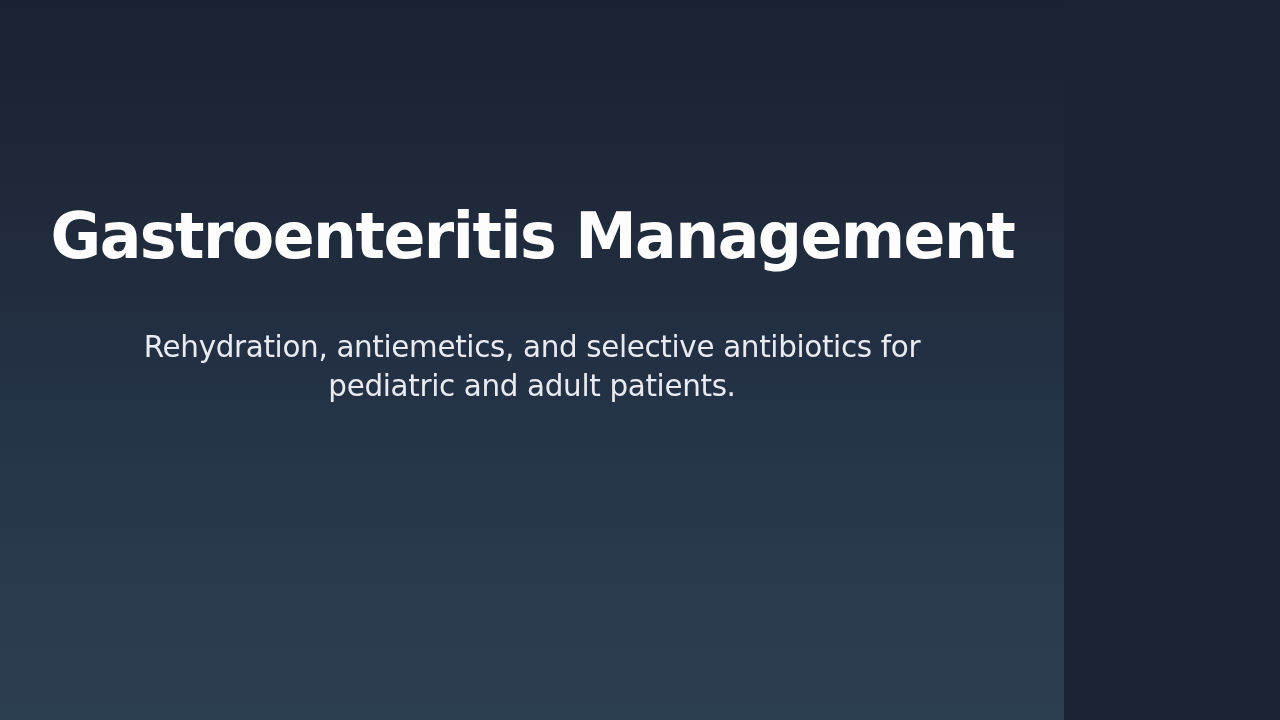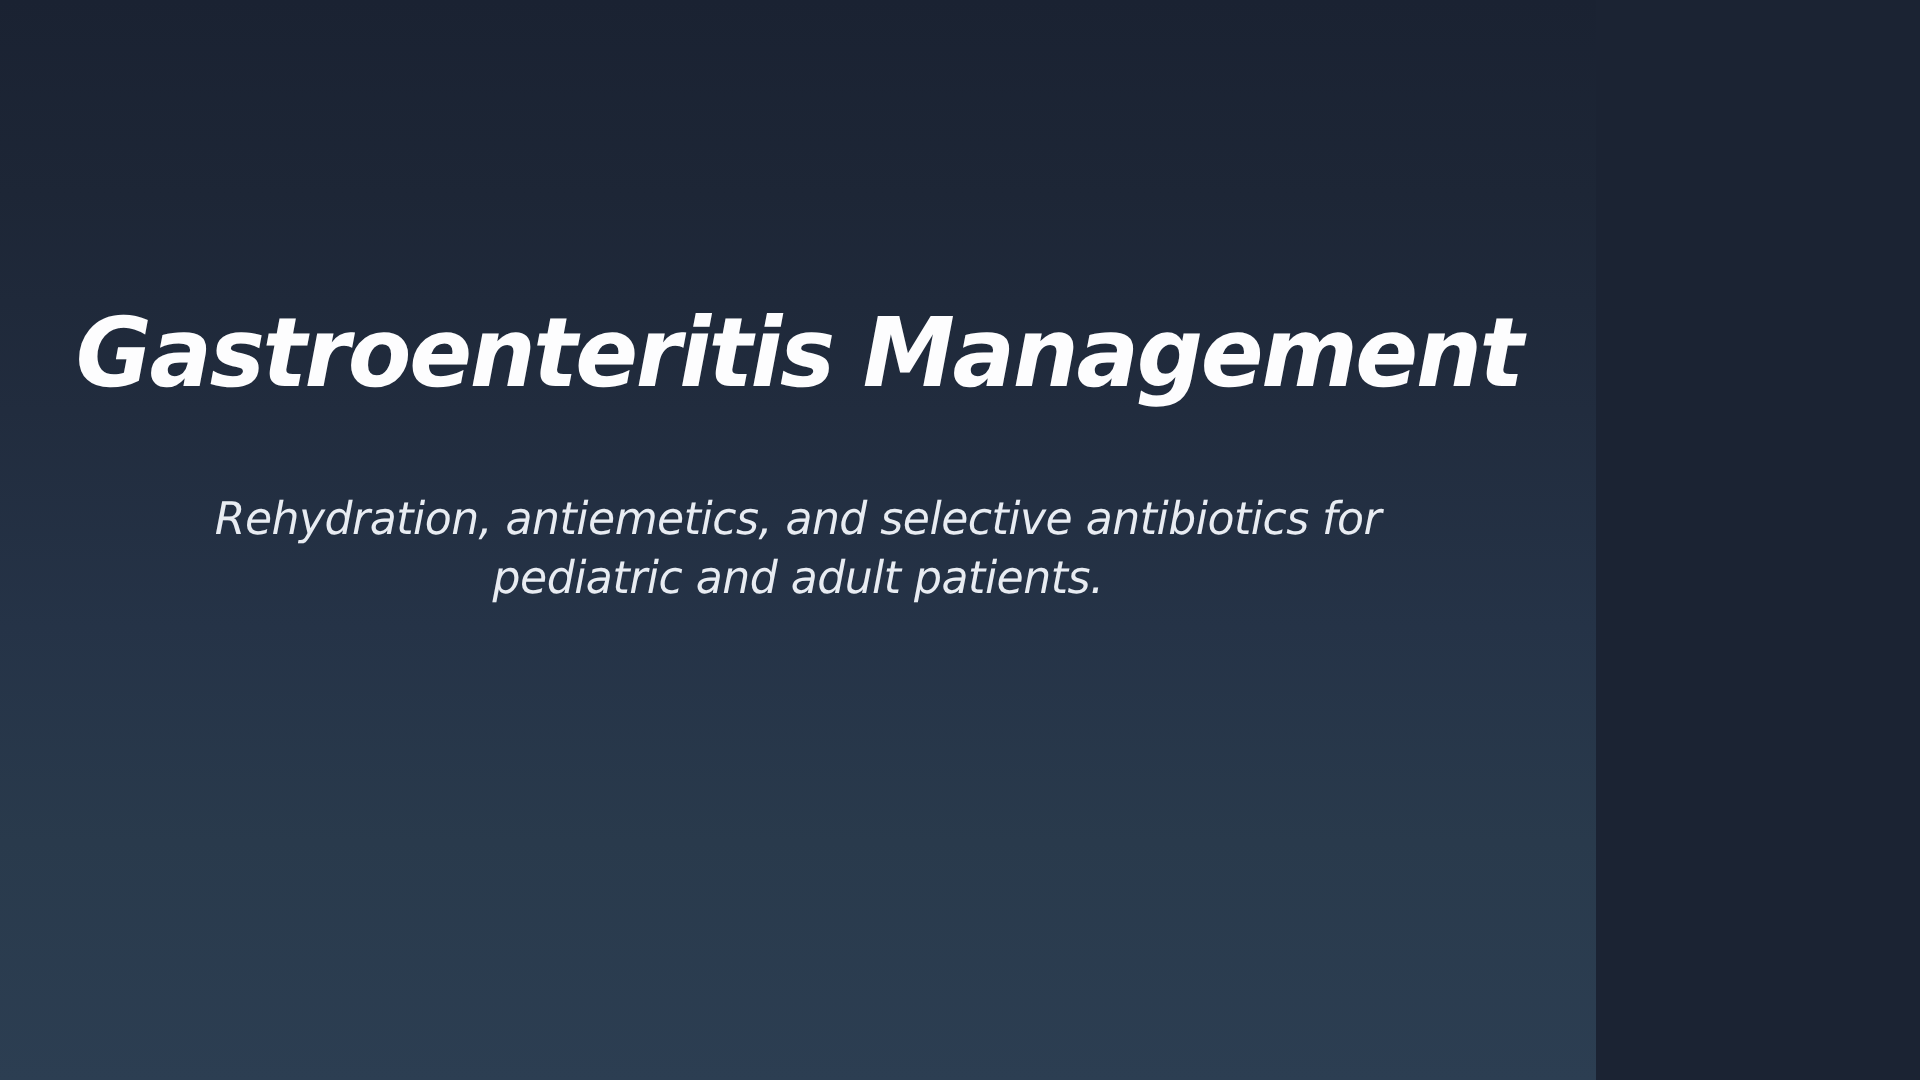--- a/index.html
+++ b/index.html
@@ -26,21 +26,20 @@
         #253347 58%,
         #293a4c 78%,
         #2c3e52 100%);
     display: flex;
     flex-direction: column;
     align-items: flex-end;
     justify-content: center;
     box-sizing: border-box;
     padding: 0 96px;
     overflow: hidden;
-    font-style: italic;
   }
 
   #content-block {
     width: 100%;
     max-width: 1088px;
     display: flex;
     flex-direction: column;
     align-items: center;
     text-align: center;
     transform: translateY(-56px);

